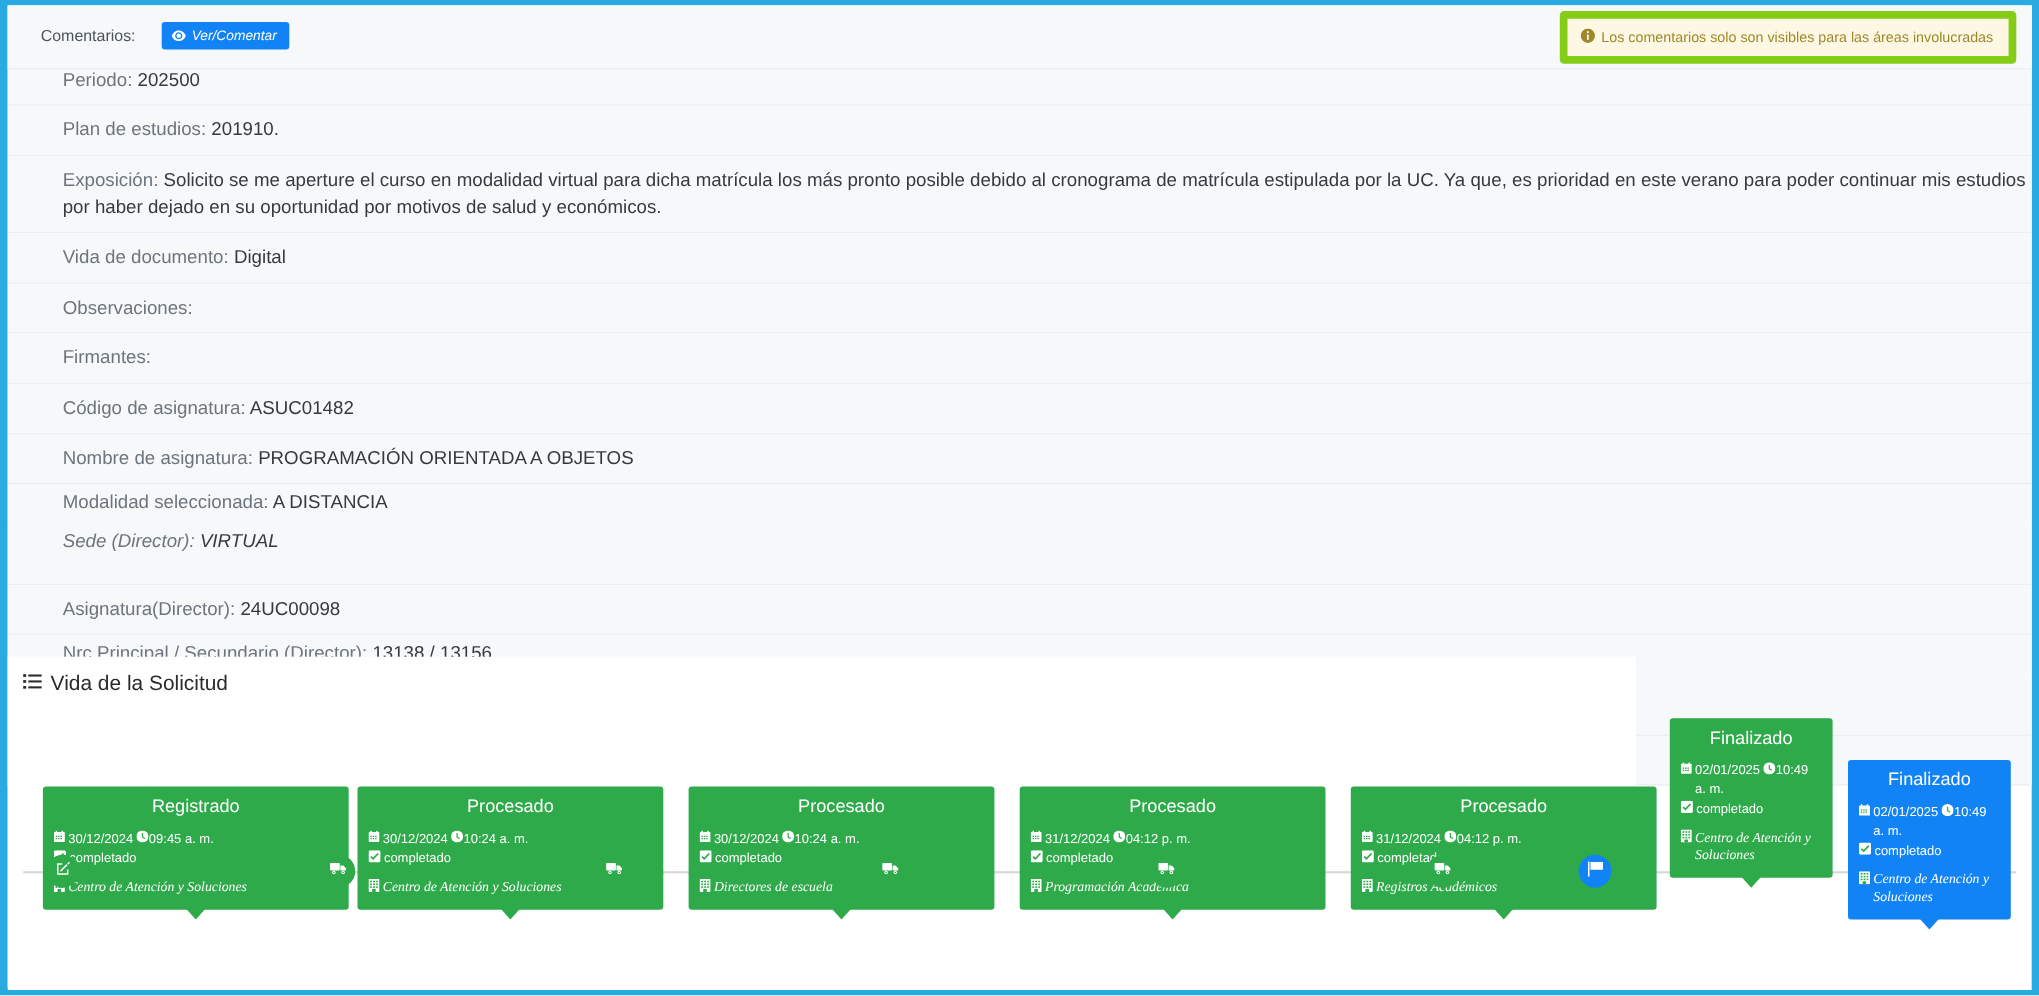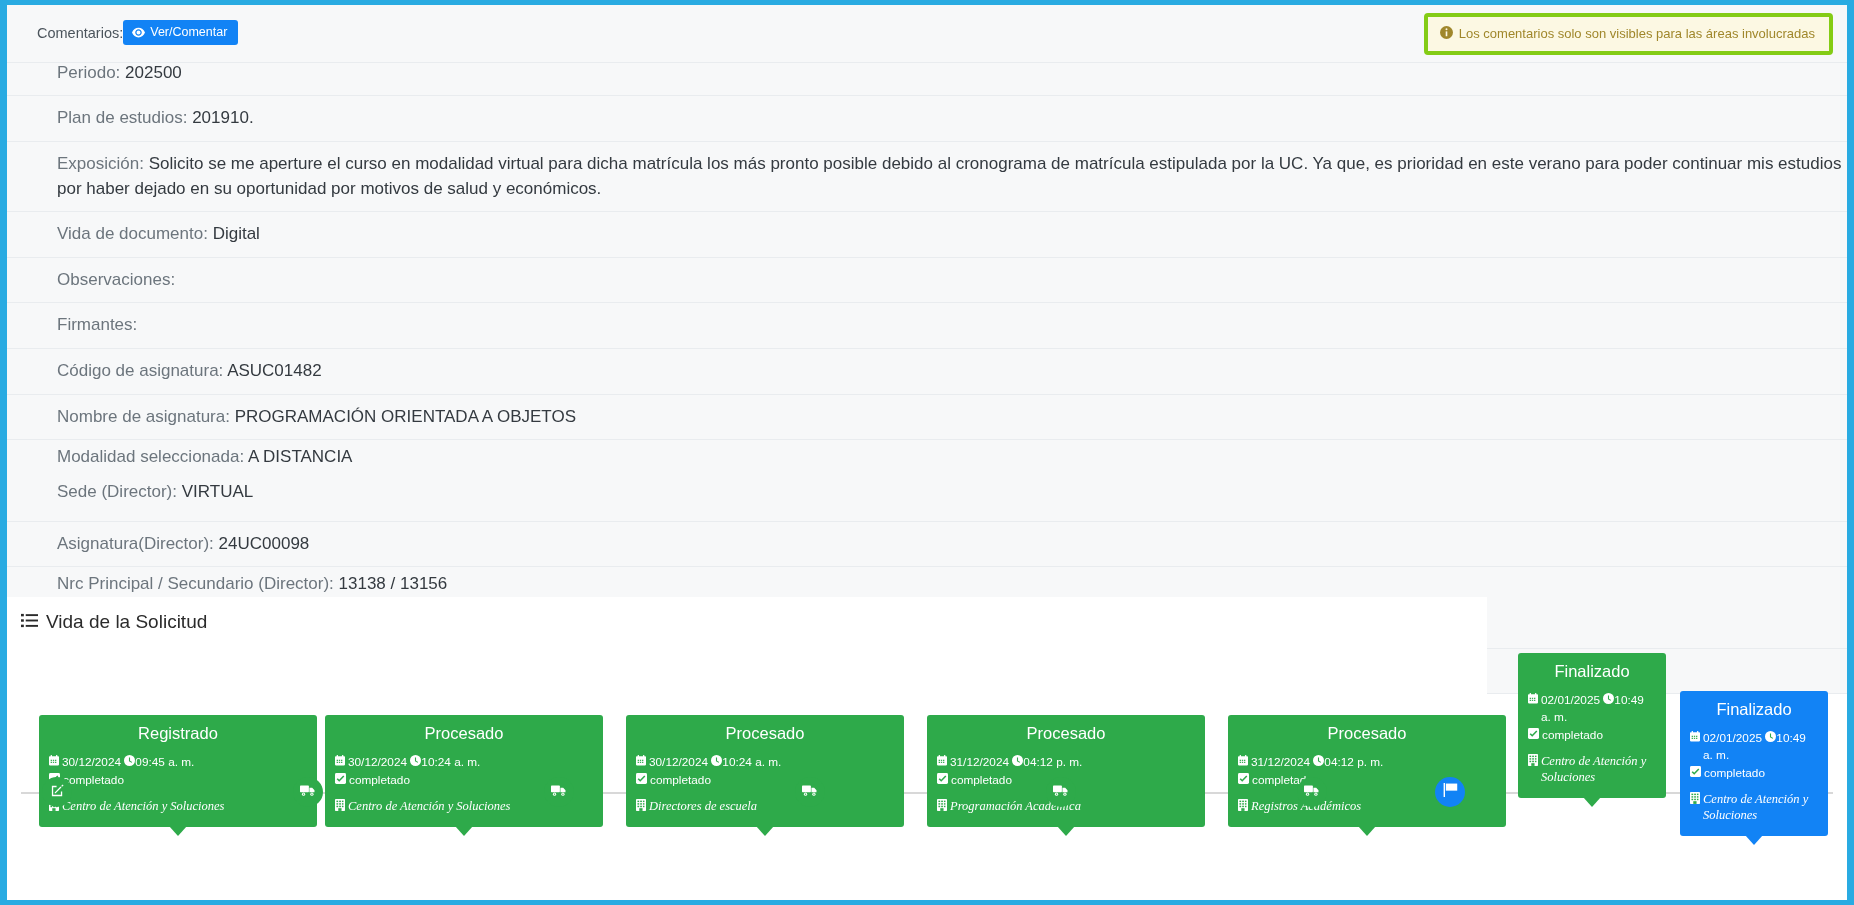--- a/index.html
+++ b/index.html
@@ -28,58 +28,59 @@
     border-bottom: 1px solid #e9ecef;
     font-size: 17px;
     color: #4b545c;
     line-height: 1.45;
     background: #f7f8f9;
     min-height: 34px;
   }
   .detail-row .lbl { color: #6c757d; font-weight: 400; }
   .detail-row .val { color: #343a40; font-weight: 400; }
   .detail-row.tight { padding-top: 5px; padding-bottom: 5px; border-bottom: none; }
-  .detail-row.tight-last { padding-top: 5px; padding-bottom: 16px; }
+  .detail-row.tight-last { padding-top: 5px; padding-bottom: 26px; font-style: italic; }
 
   .comments-row {
     position: relative;
     padding: 14px 0 16px 30px;
     background: #f7f8f9;
     border-bottom: 1px solid #e9ecef;
     display: flex;
     align-items: center;
     min-height: 58px;
   }
   .comments-label {
     font-size: 14.5px;
     color: #4b545c;
-    margin-right: 0;
+    margin-right: 24px;
   }
   .btn-ver {
     display: inline-flex;
     align-items: center;
     gap: 5px;
     background: #1283f5;
     color: #fff;
     border: none;
     border-radius: 3px;
     padding: 6px 11px 6px 9px;
     font-size: 12.5px;
     font-family: "Liberation Sans", sans-serif;
     cursor: pointer;
     line-height: 1.1;
+    font-style: italic;
   }
   .btn-ver svg { display: block; }
   .alert-info {
     position: absolute;
     right: 14px;
     top: 50%;
     transform: translateY(-50%);
     background: #fcf8e3;
-    border: 4px solid #84cc16;
+    border: 7px solid #84cc16;
     border-radius: 4px;
     color: #a0872b;
     font-size: 13px;
     padding: 9px 14px 9px 12px;
     display: flex;
     align-items: center;
     gap: 6px;
     white-space: nowrap;
   }
   .alert-info svg { flex: none; }

